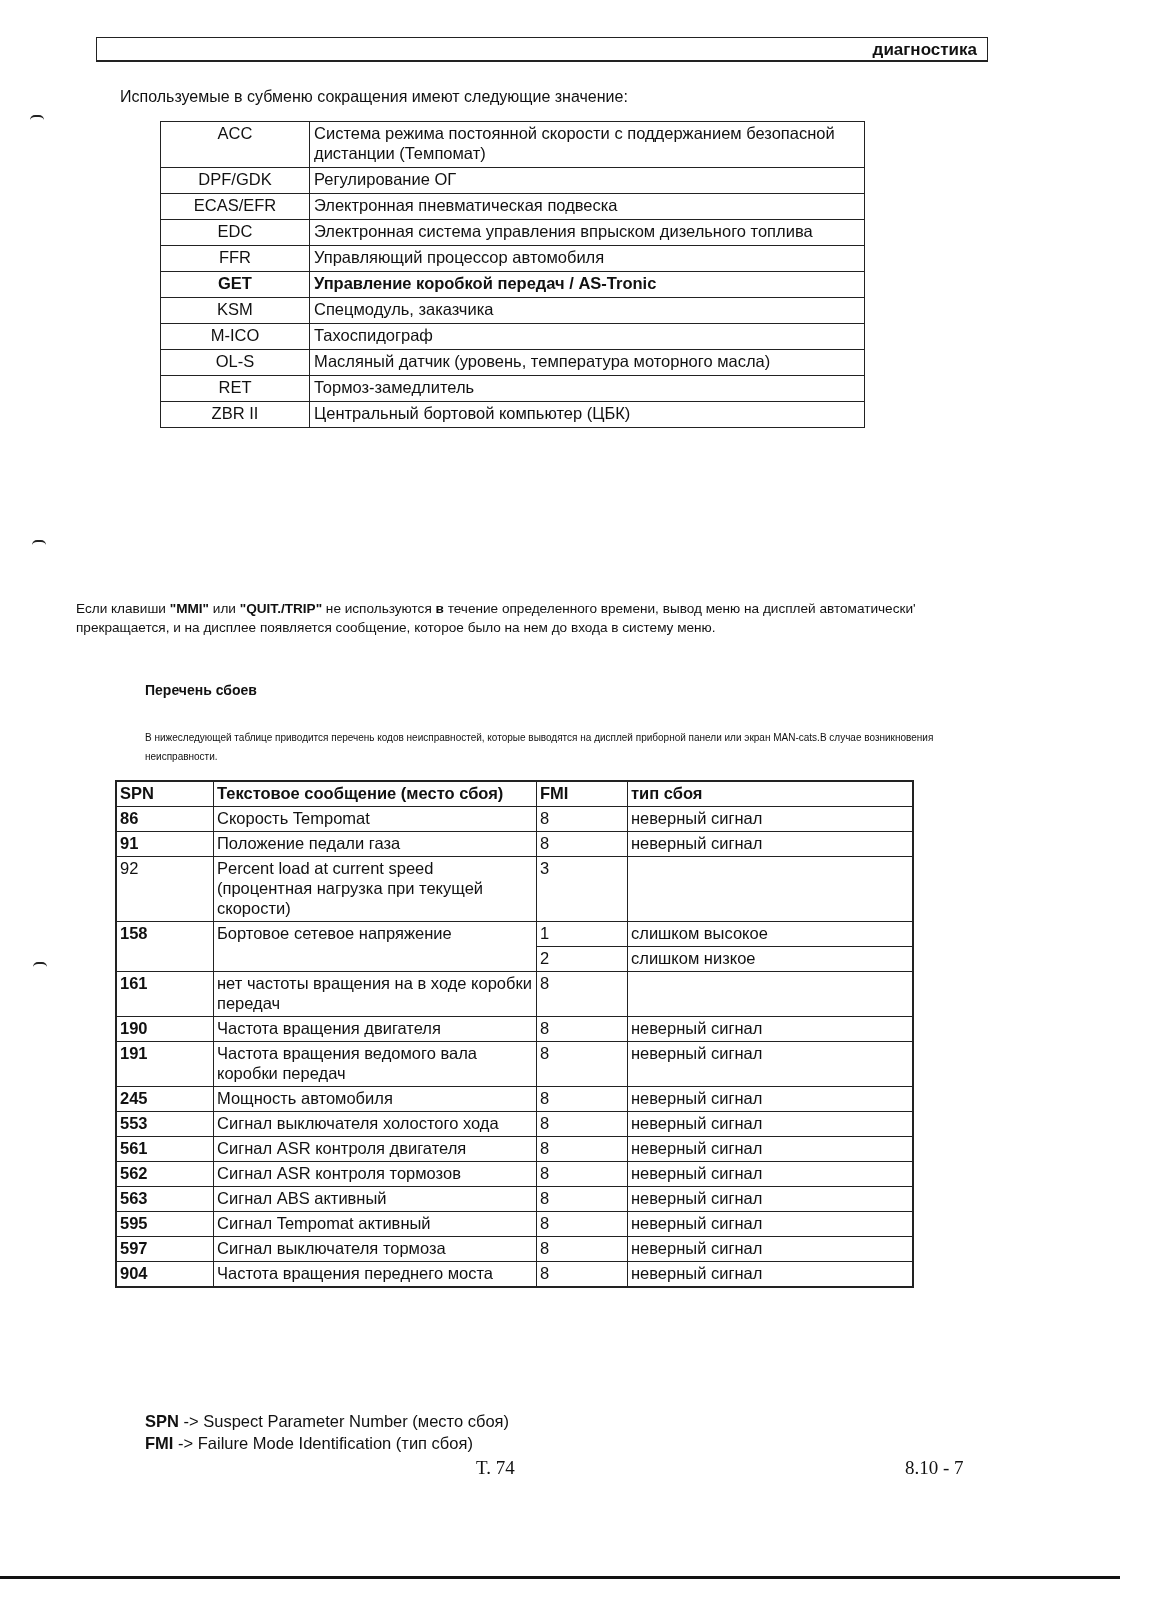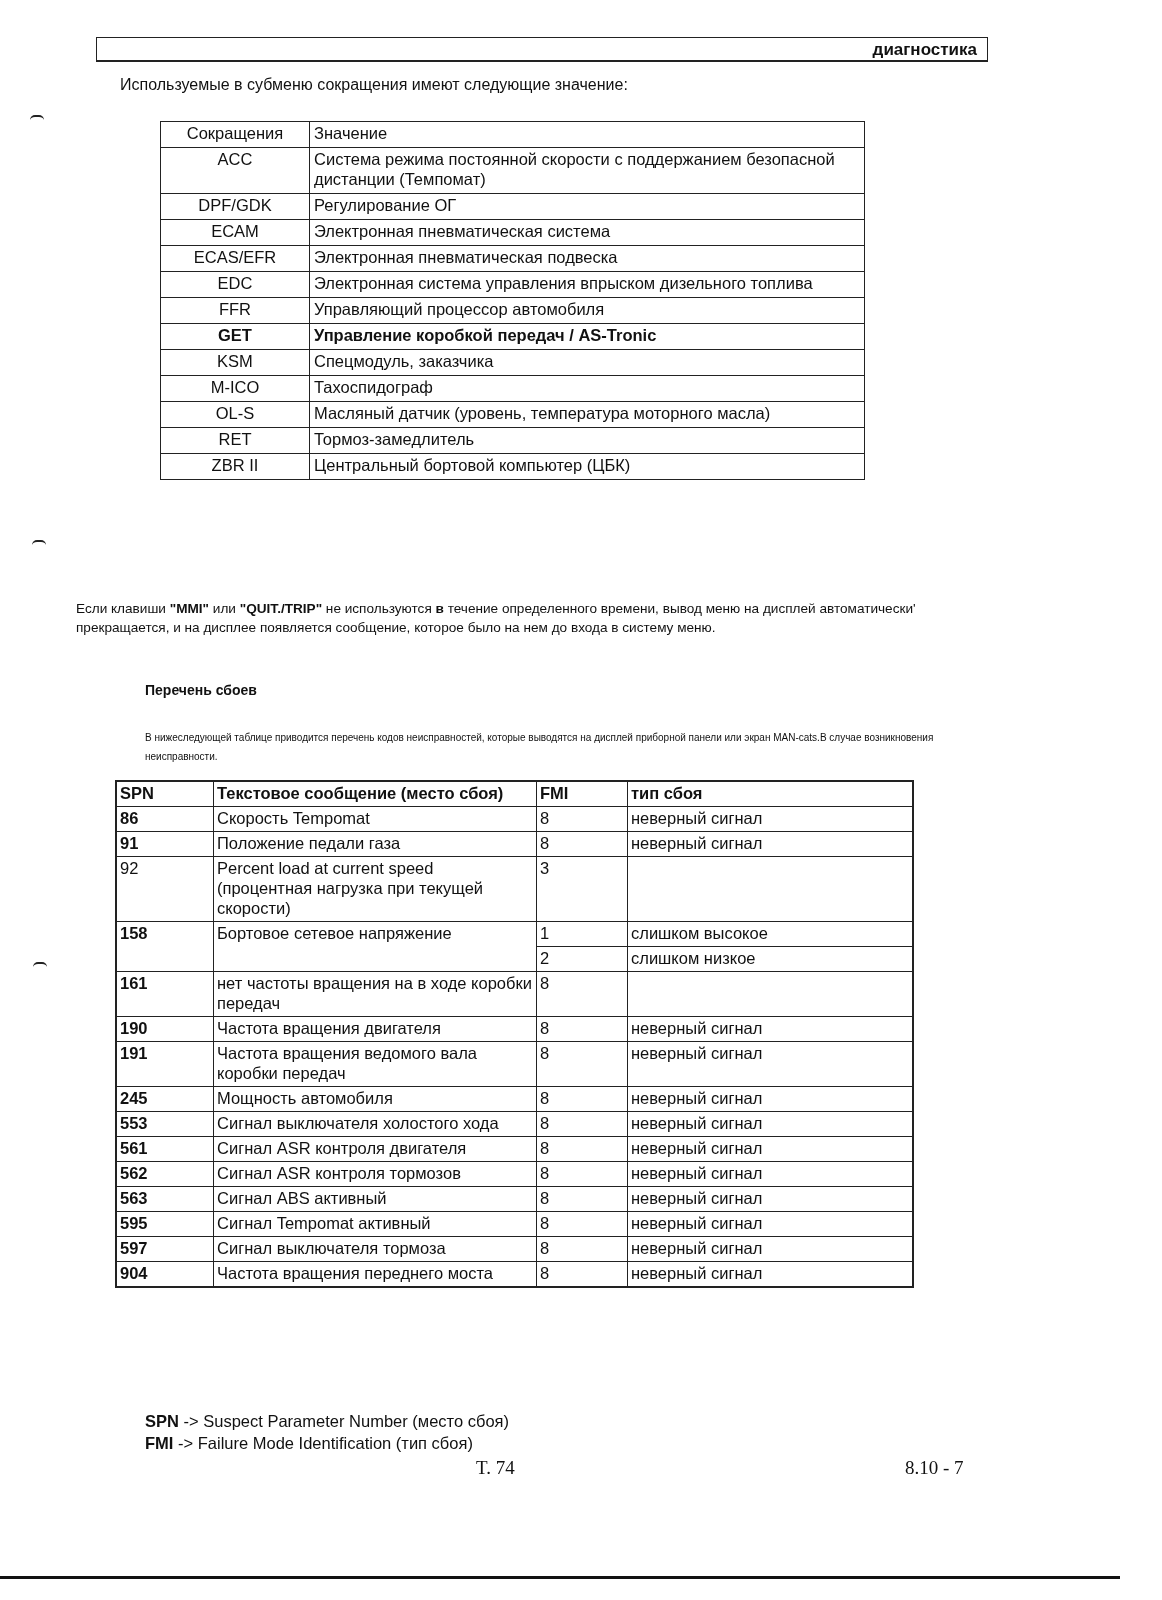--- a/index.html
+++ b/index.html
@@ -8,21 +8,21 @@
     font-family: "Liberation Sans", sans-serif; color: #111;
   }
   .header-box {
     position: absolute; left: 96px; top: 29px; width: 890px; height: 22px;
     border: 1.5px solid #222; border-bottom-width: 2px; margin-top: 8px;
   }
   .header-title {
     position: absolute; right: 10px; top: 2px; font-weight: bold; font-size: 17px;
   }
   .intro {
-    position: absolute; left: 120px; top: 76px; font-size: 16px;
+    position: absolute; left: 120px; top: 88px; font-size: 16px;
   }
   table { border-collapse: collapse; }
   .abbr-table {
     position: absolute; left: 160px; top: 121px; width: 705px;
     border: 1.5px solid #222; font-size: 16.5px;
   }
   .abbr-table td { border: 1.2px solid #222; padding: 1px 4px 4px 4px; vertical-align: top; line-height: 20px; }
   .abbr-table td.code { width: 140px; text-align: center; }
   .abbr-table tr.bold td { font-weight: bold; }
   .abbr-table tr.hdr td { height: 20px; }
@@ -75,35 +75,27 @@
 </div>
 
 <div class="mark" style="left:30px;top:115px;"></div>
 <div class="mark" style="left:32px;top:540px;"></div>
 <div class="mark" style="left:33px;top:962px;"></div>
 
 <div class="intro">Используемые в субменю сокращения имеют следующие значение:</div>
 
 <table class="abbr-table">
   <tbody id="abbr-body">
-      <tr class="hdr">
-        <td class="code">Сокращения</td>
-        <td>Значение</td>
-      </tr>
       <tr>
         <td class="code">ACC</td>
         <td>Система режима постоянной скорости с поддержанием безопасной дистанции (Темпомат)</td>
       </tr>
       <tr>
         <td class="code">DPF/GDK</td>
         <td>Регулирование ОГ</td>
-      </tr>
-      <tr>
-        <td class="code">ECAM</td>
-        <td>Электронная пневматическая система</td>
       </tr>
       <tr>
         <td class="code">ECAS/EFR</td>
         <td>Электронная пневматическая подвеска</td>
       </tr>
       <tr>
         <td class="code">EDC</td>
         <td>Электронная система управления впрыском дизельного топлива</td>
       </tr>
       <tr>

